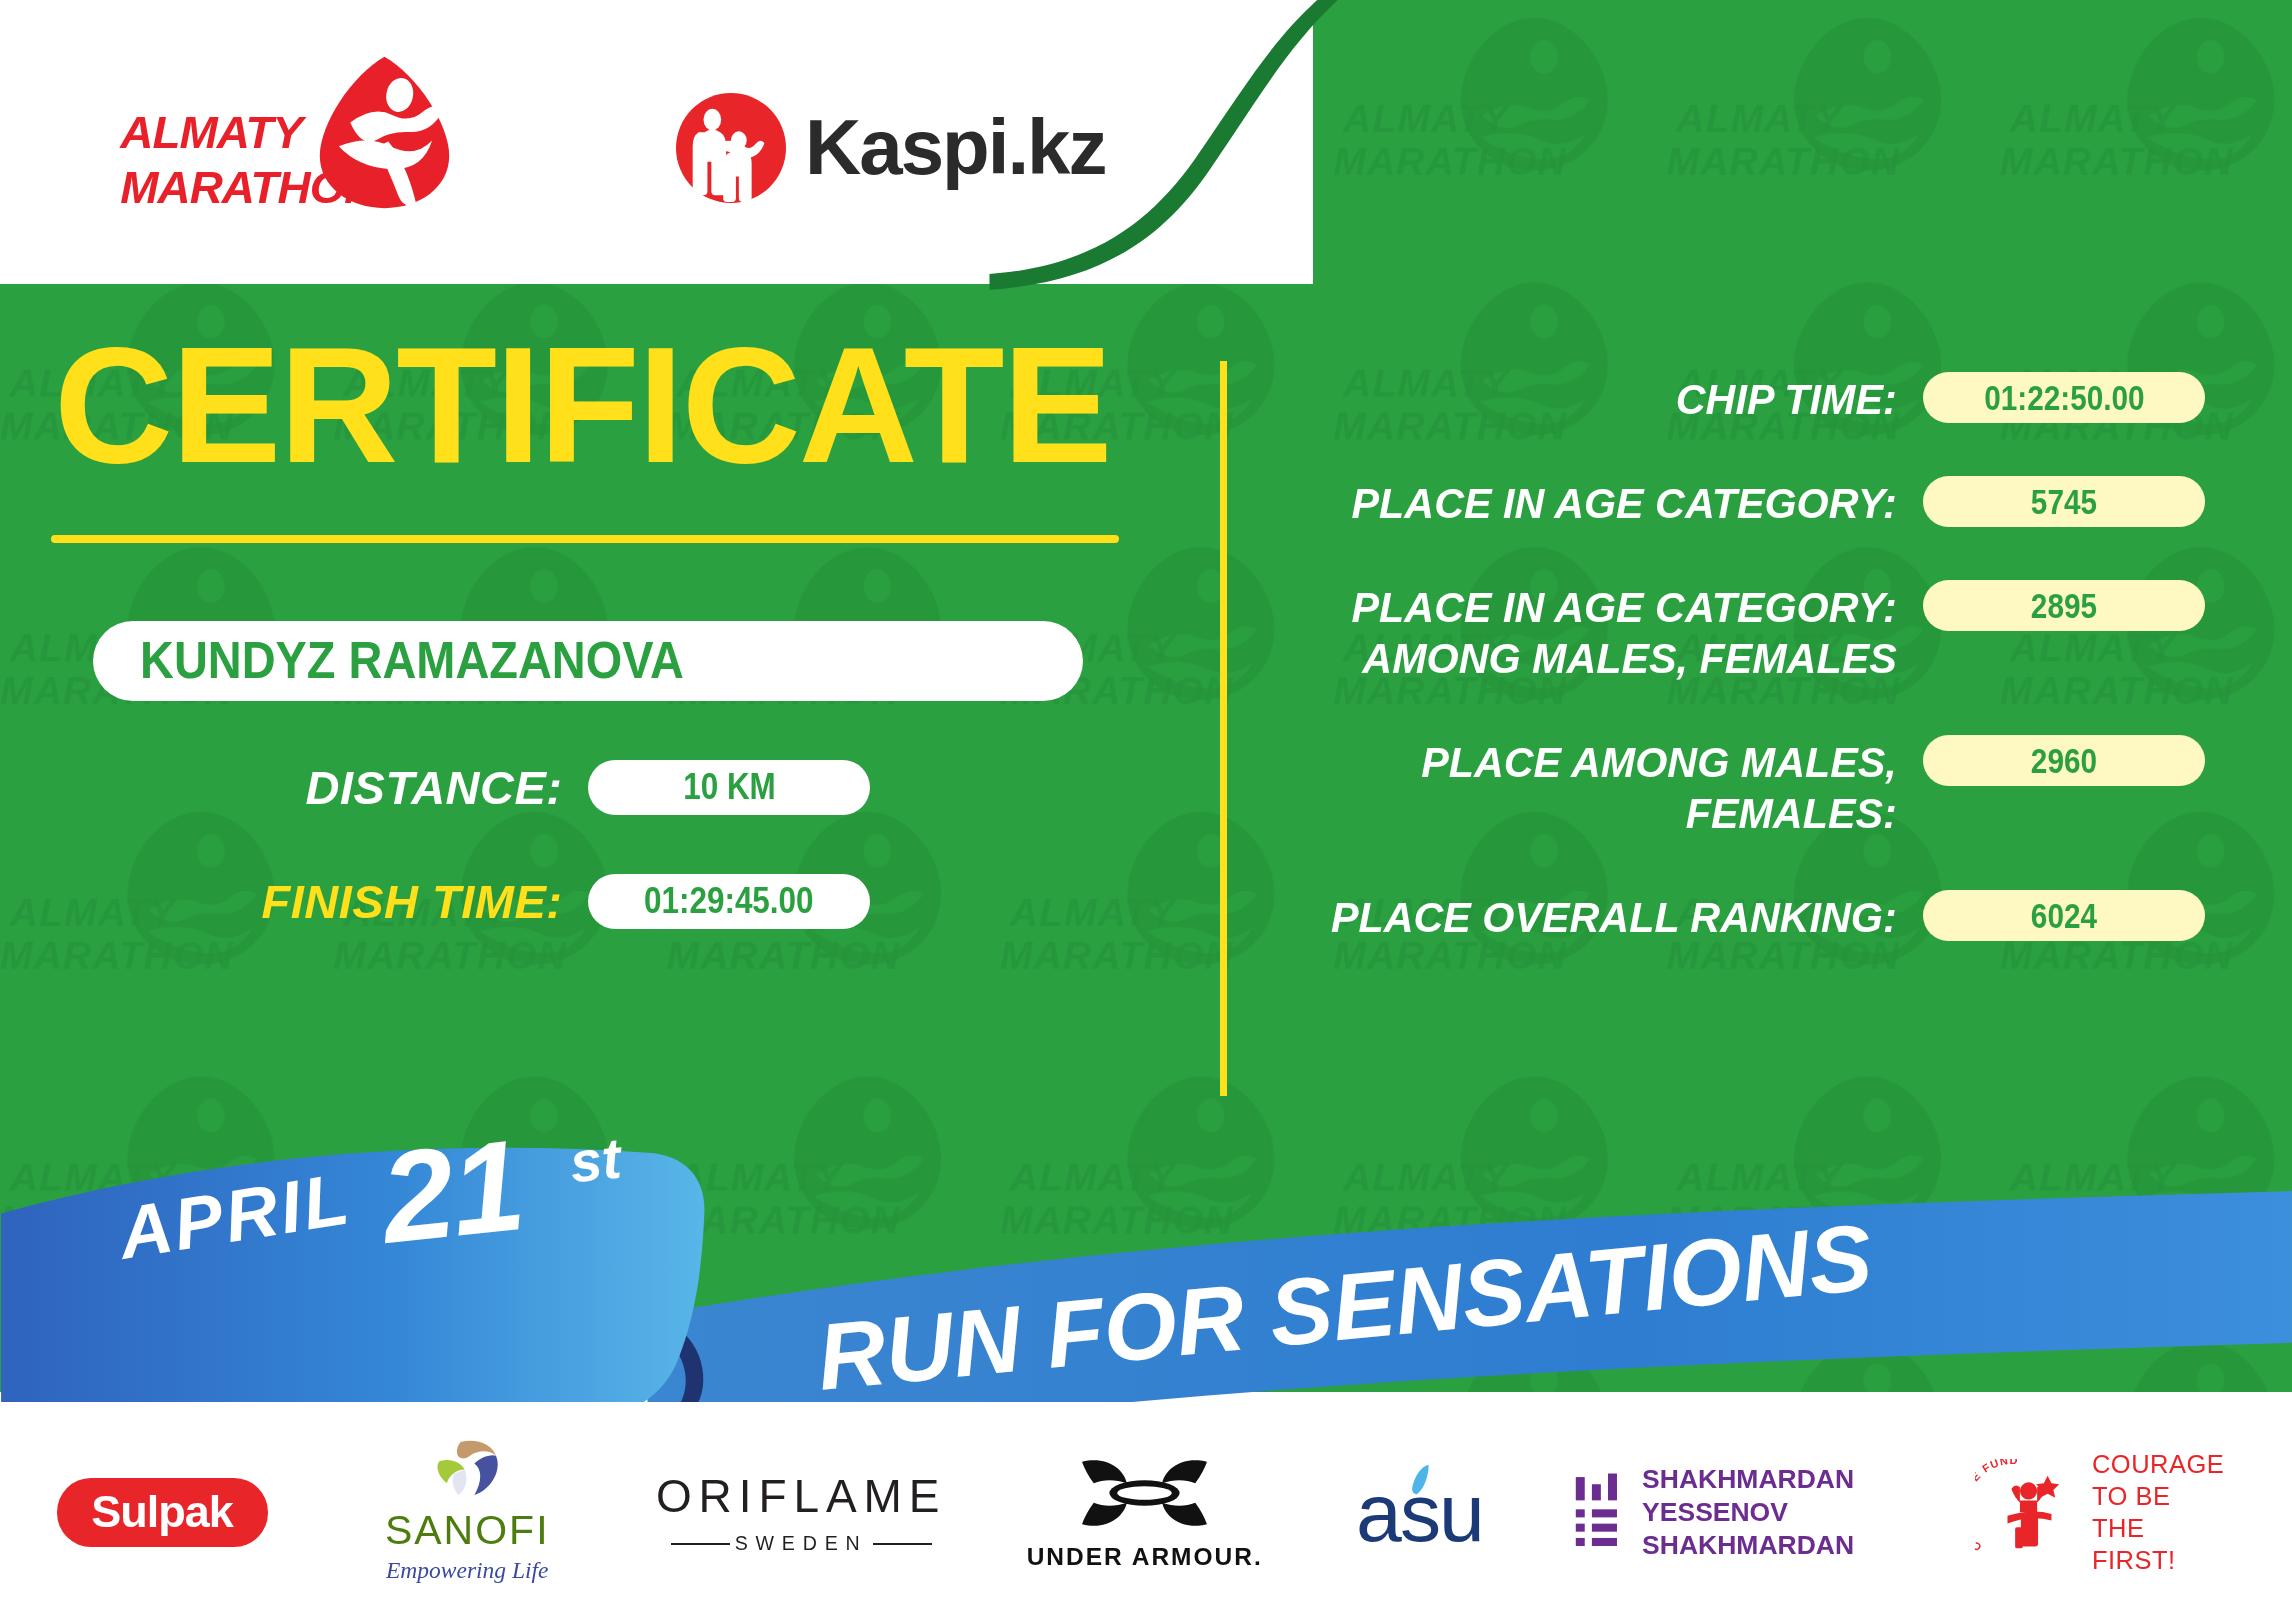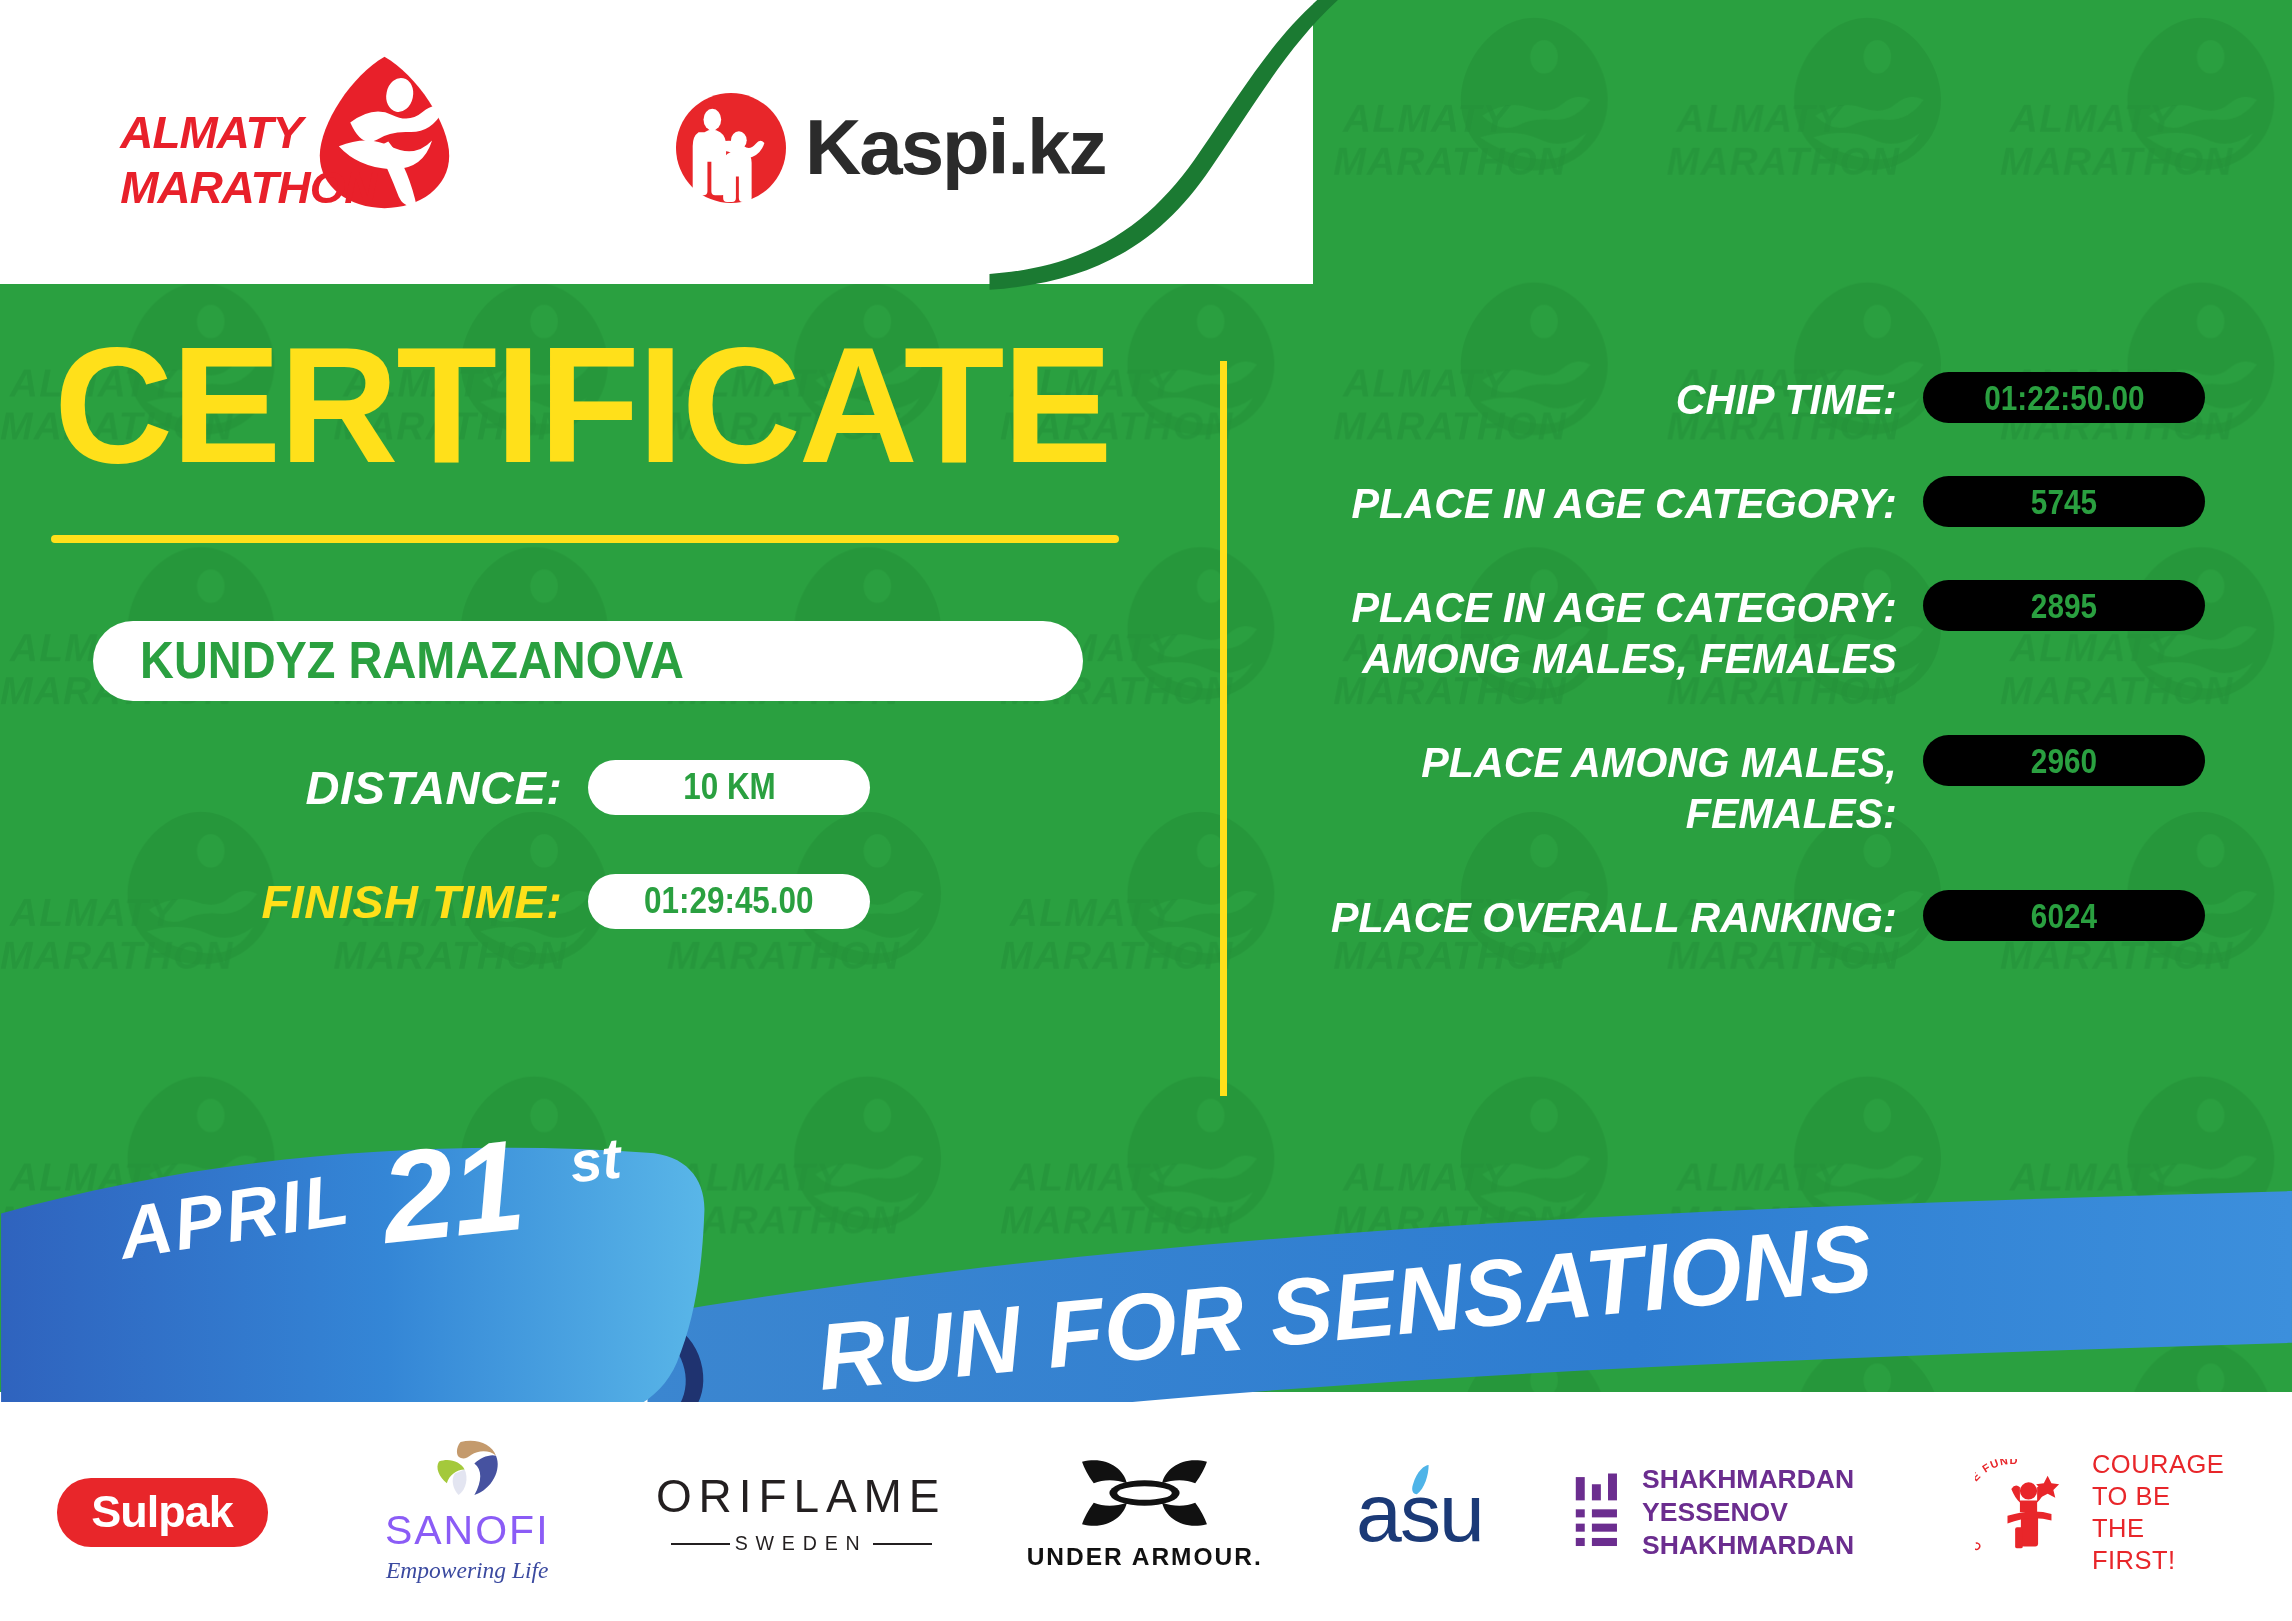--- a/index.html
+++ b/index.html
@@ -105,21 +105,21 @@
   .right-col { position:absolute; left:1274px; top:372px; width:931px; z-index:10; }
   .stat-row-right { display:flex; align-items:flex-start; margin-bottom:51px; }
   .stat-label-right {
     flex:1; color:#ffffff; font-weight:bold; font-style:italic;
     font-size:43px; line-height:51px; letter-spacing:0px;
     text-align:right; padding-right:27.4px; padding-top:2px;
     font-family:"Liberation Sans", sans-serif;
     transform:scaleX(0.96); transform-origin:right top;
   }
   .stat-pill-right {
-    width:282px; height:51px; background:#000000; border-radius:25.5px;
+    width:282px; height:51px; background:#fef9c3; border-radius:25.5px;
     display:flex; align-items:center; justify-content:center; flex-shrink:0;
   }
   .stat-val-right {
     color:#2aa040; font-weight:bold; font-size:35px;
     transform:scaleX(0.85);
     font-family:"Liberation Sans", sans-serif;
   }
 
   
   .ribbon-wrap { position:absolute; left:0; top:1098px; width:2293px; height:323px; z-index:12; }
@@ -164,21 +164,21 @@
     display:flex; align-items:center; justify-content:center;
   }
   .sulpak span {
     color:#ffffff; font-weight:bold; font-size:45px; letter-spacing:-1px;
     font-family:"Liberation Sans", sans-serif;
   }
 
   .sanofi { text-align:center; }
   .sanofi-mark { width:73px; height:57px; margin:0 auto 5.9px; position:relative; }
   .sanofi-name {
-    color:#8b5cf6; font-size:41px; letter-spacing:2px; font-weight:normal;
+    color:#4d7c0f; font-size:41px; letter-spacing:2px; font-weight:normal;
     font-family:"Liberation Sans", sans-serif;
   }
   .sanofi-tag {
     color:#3b4aa0; font-size:23.5px; font-style:italic; margin-top:3.9px;
     font-family:"Liberation Serif", serif;
   }
 
   .oriflame { text-align:center; }
   .oriflame-name {
     color:#231f20; font-size:46px; letter-spacing:6.9px; font-weight:normal;

